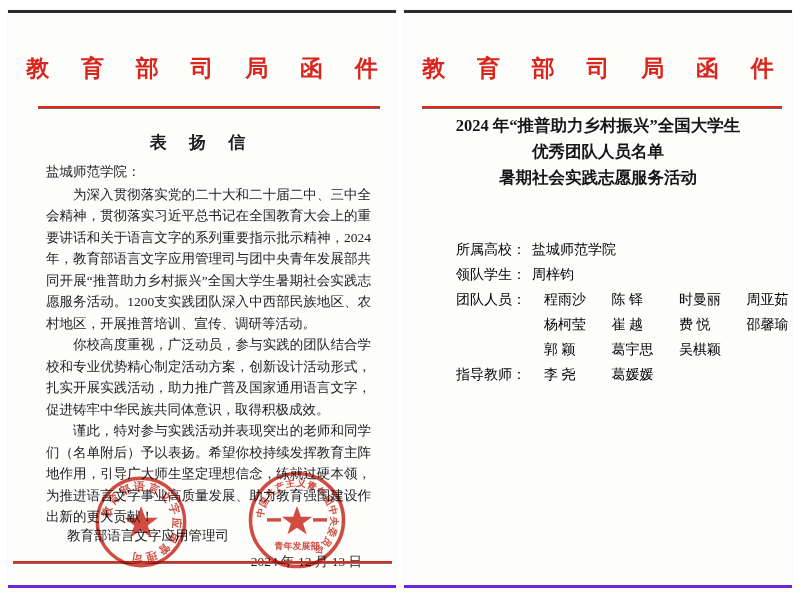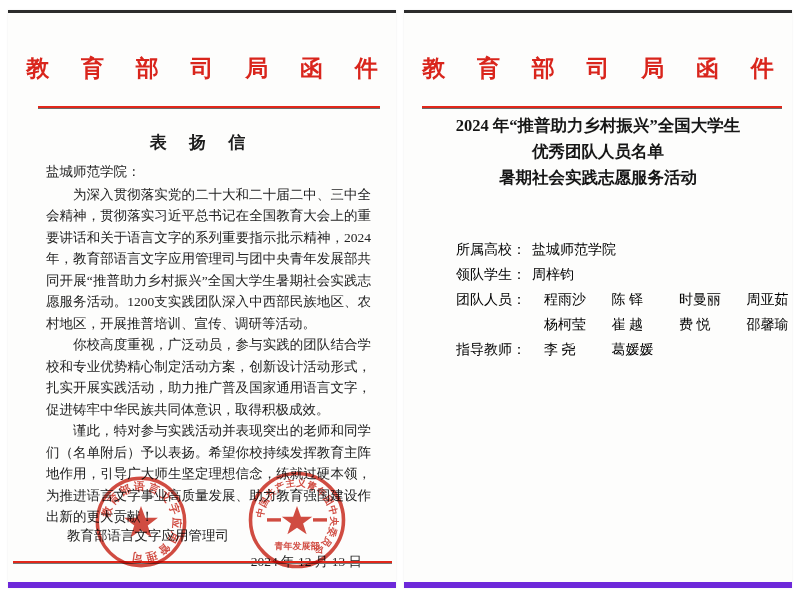--- a/index.html
+++ b/index.html
@@ -1,21 +1,21 @@
 <!DOCTYPE html>
 <html><head>
 <meta charset="utf-8">
 <style>
   * { margin:0; padding:0; box-sizing:border-box; }
   html,body { width:800px; height:600px; background:#ffffff; overflow:hidden;
               font-family:"Liberation Serif","DejaVu Serif",serif; }
   .canvas { position:relative; width:800px; height:600px; background:#ffffff; }
 
   .page { position:absolute; top:10px; width:388px; height:578px;
-          background:#fdfdfc; border-top:3px solid #2c2c2c; border-bottom:6px solid #6d28d9;
+          background:#fdfdfc; border-top:3px solid #2c2c2c; border-bottom:3px solid #6d28d9;
           box-shadow:0 0 2px rgba(0,0,0,0.08); }
   .page-left  { left:8px; }
   .page-right { left:404px; }
 
   .doc-header { position:absolute; top:40px; left:0; right:0; text-align:center;
                 color:#d9251c; font-weight:bold; font-size:23px; letter-spacing:13px;
                 padding-left:13px; white-space:nowrap; }
   .red-rule { position:absolute; top:93px; left:30px; right:16px; height:3px;
               background:#e2271a; border-bottom:1px solid #6b6b6b; }
   .page-right .red-rule { left:18px; right:10px; }
@@ -131,20 +131,25 @@
         <span class="flabel"></span>
         <span class="names">
           <span class="name">杨柯莹</span>
           <span class="name">崔 越</span>
           <span class="name">费 悦</span>
           <span class="name">邵馨瑜</span>
         </span>
       </div>
       <div class="field-row">
         <span class="flabel"></span>
+        <span class="names">
+          <span class="name">郭 颖</span>
+          <span class="name">葛宇思</span>
+          <span class="name">吴棋颖</span>
+        </span>
       </div>
 
       <div class="field-row">
         <span class="flabel">指导教师：</span>
         <span class="names">
           <span class="name">李 尧</span>
           <span class="name">葛媛媛</span>
         </span>
       </div>
     </div>

